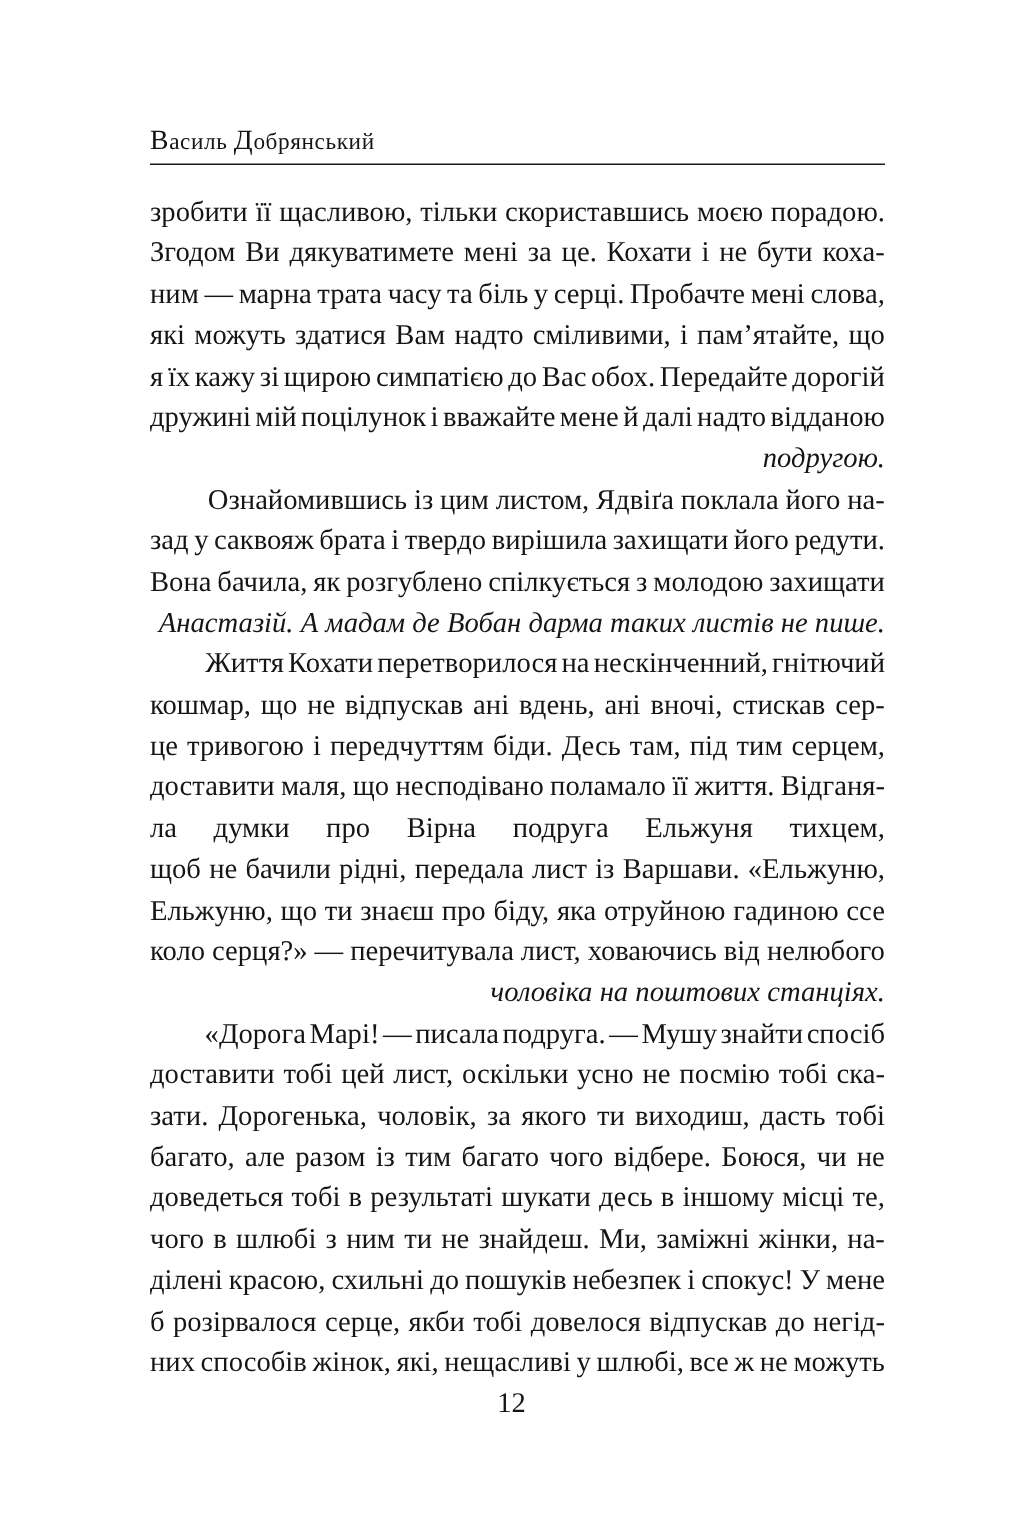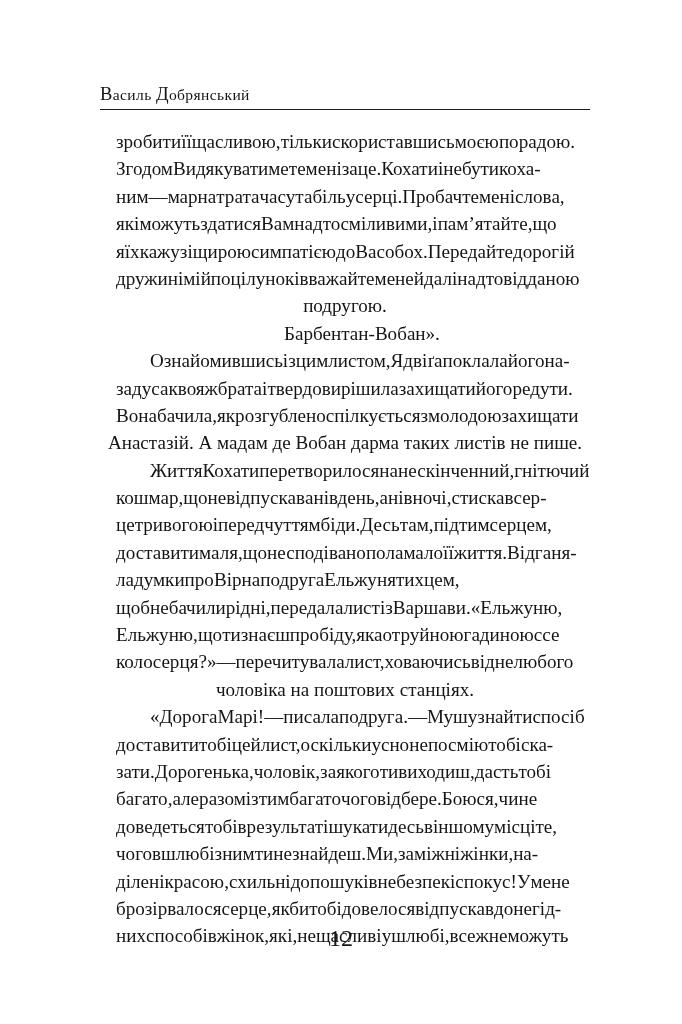--- a/index.html
+++ b/index.html
@@ -58,42 +58,43 @@
   .line {
     display: flex;
     font-size: 19.1px;
     line-height: 27.4px;
     height: 27.4px;
     white-space: pre;
     color: #151515;
   }
   
   .line.just {
-    margin-left: 16px;
+    justify-content: space-between;
   }
   .line.last {
-    justify-content: center;
+    justify-content: flex-end;
+    font-style: italic;
   }
   .line .ind {
     display: inline-block;
     width: 34px;
     flex: 0 0 34px;
   }
   .w {
     white-space: pre;
   }
 
   
   .folio {
     position: absolute;
     left: 0;
     top: 925px;
     width: 682px;
     text-align: center;
-    font-size: 24px;
+    font-size: 19px;
     color: #151515;
   }
 </style>
 </head>
 <body>
 
 <div class="page">
 
   <header class="running-head">
     <div class="running-head-title">
@@ -104,23 +105,20 @@
 
   <main class="textblock" id="textblock">
       <div class="para">
         <div class="line just"><span class="w">зробити</span><span class="w">її</span><span class="w">щасливою,</span><span class="w">тільки</span><span class="w">скориставшись</span><span class="w">моєю</span><span class="w">порадою.</span></div>
         <div class="line just"><span class="w">Згодом</span><span class="w">Ви</span><span class="w">дякуватимете</span><span class="w">мені</span><span class="w">за</span><span class="w">це.</span><span class="w">Кохати</span><span class="w">і</span><span class="w">не</span><span class="w">бути</span><span class="w">коха-</span></div>
         <div class="line just"><span class="w">ним</span><span class="w">—</span><span class="w">марна</span><span class="w">трата</span><span class="w">часу</span><span class="w">та</span><span class="w">біль</span><span class="w">у</span><span class="w">серці.</span><span class="w">Пробачте</span><span class="w">мені</span><span class="w">слова,</span></div>
         <div class="line just"><span class="w">які</span><span class="w">можуть</span><span class="w">здатися</span><span class="w">Вам</span><span class="w">надто</span><span class="w">сміливими,</span><span class="w">і</span><span class="w">пам’ятайте,</span><span class="w">що</span></div>
         <div class="line just"><span class="w">я</span><span class="w">їх</span><span class="w">кажу</span><span class="w">зі</span><span class="w">щирою</span><span class="w">симпатією</span><span class="w">до</span><span class="w">Вас</span><span class="w">обох.</span><span class="w">Передайте</span><span class="w">дорогій</span></div>
         <div class="line just"><span class="w">дружині</span><span class="w">мій</span><span class="w">поцілунок</span><span class="w">і</span><span class="w">вважайте</span><span class="w">мене</span><span class="w">й</span><span class="w">далі</span><span class="w">надто</span><span class="w">відданою</span></div>
         <div class="line last"><span class="w">подругою.</span></div>
-      </div>
-      <div class="para">
-        <div class="line last"><span class="ind"></span><span class="w">Барбентан-Вобан».</span></div>
       </div>
       <div class="para">
         <div class="line just"><span class="ind"></span><span class="w">Ознайомившись</span><span class="w">із</span><span class="w">цим</span><span class="w">листом,</span><span class="w">Ядвіґа</span><span class="w">поклала</span><span class="w">його</span><span class="w">на-</span></div>
         <div class="line just"><span class="w">зад</span><span class="w">у</span><span class="w">саквояж</span><span class="w">брата</span><span class="w">і</span><span class="w">твердо</span><span class="w">вирішила</span><span class="w">захищати</span><span class="w">його</span><span class="w">редути.</span></div>
         <div class="line just"><span class="w">Вона</span><span class="w">бачила,</span><span class="w">як</span><span class="w">розгублено</span><span class="w">спілкується</span><span class="w">з</span><span class="w">молодою</span><span class="w">захищати</span></div>
         <div class="line last"><span class="w">Анастазій.</span><span class="w"> </span><span class="w">А</span><span class="w"> </span><span class="w">мадам</span><span class="w"> </span><span class="w">де</span><span class="w"> </span><span class="w">Вобан</span><span class="w"> </span><span class="w">дарма</span><span class="w"> </span><span class="w">таких</span><span class="w"> </span><span class="w">листів</span><span class="w"> </span><span class="w">не</span><span class="w"> </span><span class="w">пише.</span></div>
       </div>
       <div class="para">
         <div class="line just"><span class="ind"></span><span class="w">Життя</span><span class="w">Кохати</span><span class="w">перетворилося</span><span class="w">на</span><span class="w">нескінченний,</span><span class="w">гнітючий</span></div>
         <div class="line just"><span class="w">кошмар,</span><span class="w">що</span><span class="w">не</span><span class="w">відпускав</span><span class="w">ані</span><span class="w">вдень,</span><span class="w">ані</span><span class="w">вночі,</span><span class="w">стискав</span><span class="w">сер-</span></div>

